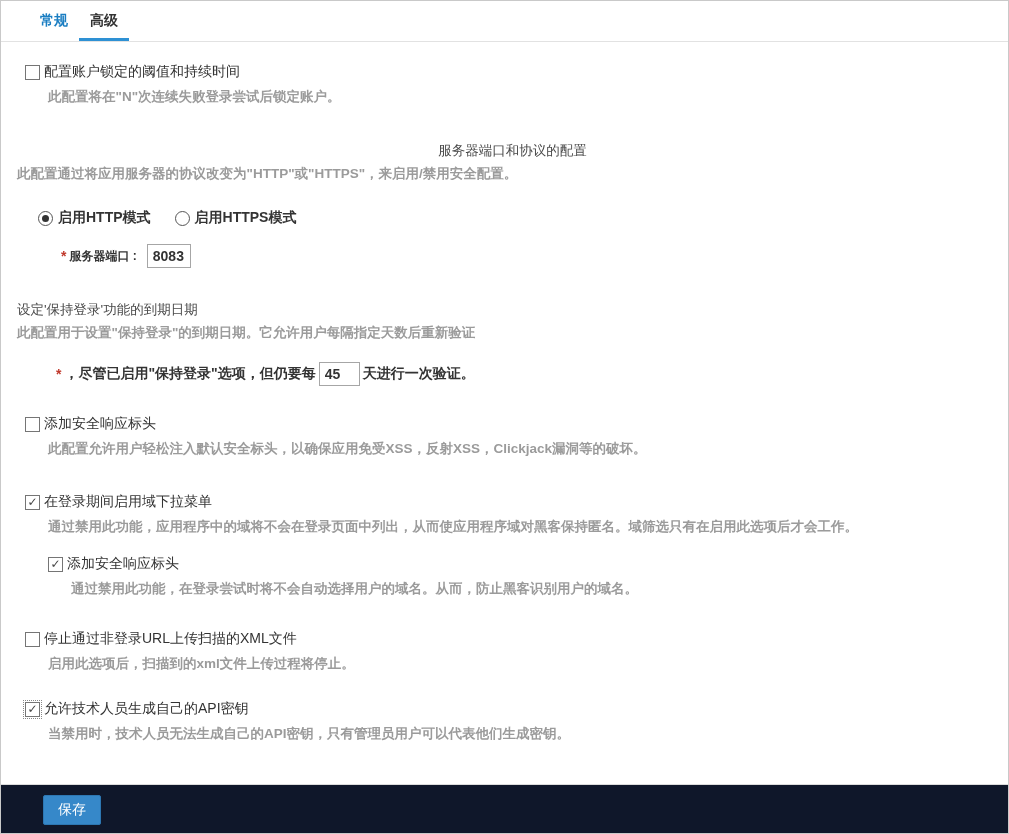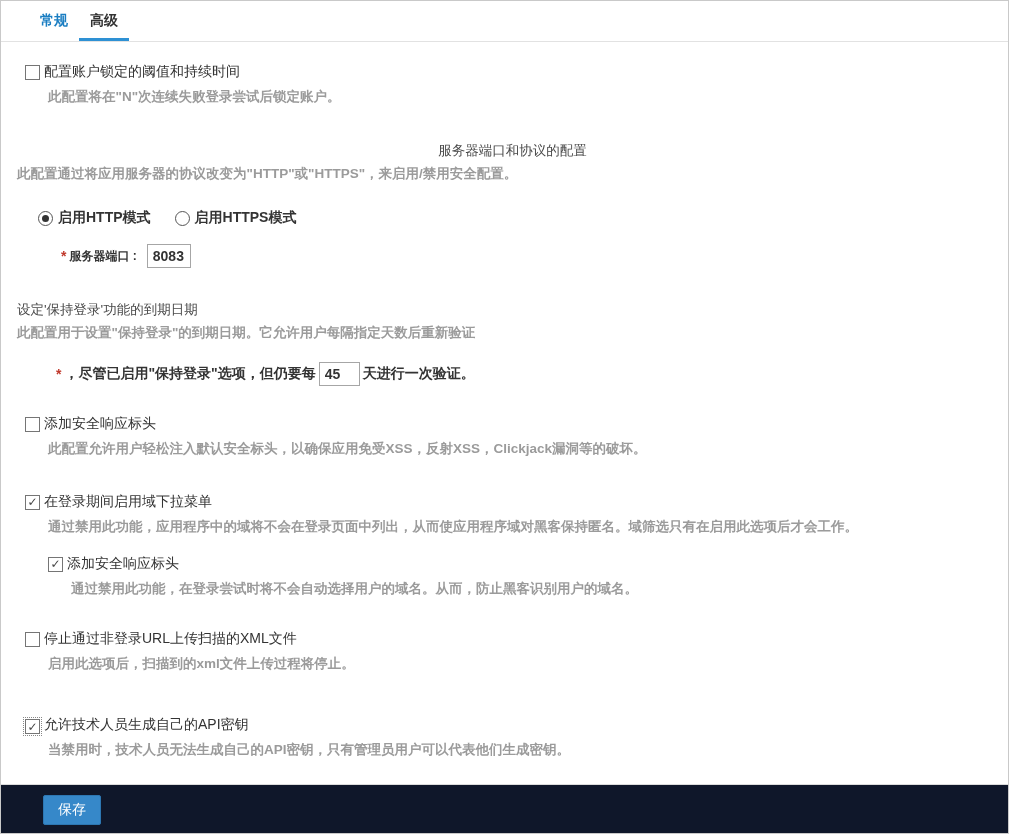--- a/index.html
+++ b/index.html
@@ -124,21 +124,21 @@
   .mt21 { margin-top: 21px; }
   .mt36 { margin-top: 36px; text-align: center; }
   .mt26 { margin-top: 26px; }
   .mt17 { margin-top: 17px; }
   .mt33 { margin-top: 33px; }
   .mt20 { margin-top: 20px; }
   .mt29 { margin-top: 29px; }
   .mt35 { margin-top: 35px; }
   .mt19 { margin-top: 19px; }
   .mt32 { margin-top: 32px; }
-  .mt27 { margin-top: 43px; align-items: flex-end; }
+  .mt27 { margin-top: 27px; }
 
   
   .footer {
     position: absolute;
     left: 0; right: 0; bottom: 0;
     height: 49px;
     background: #0f172a;
     border-top: 1px solid #dcdcdc;
   }
   .save-btn {

